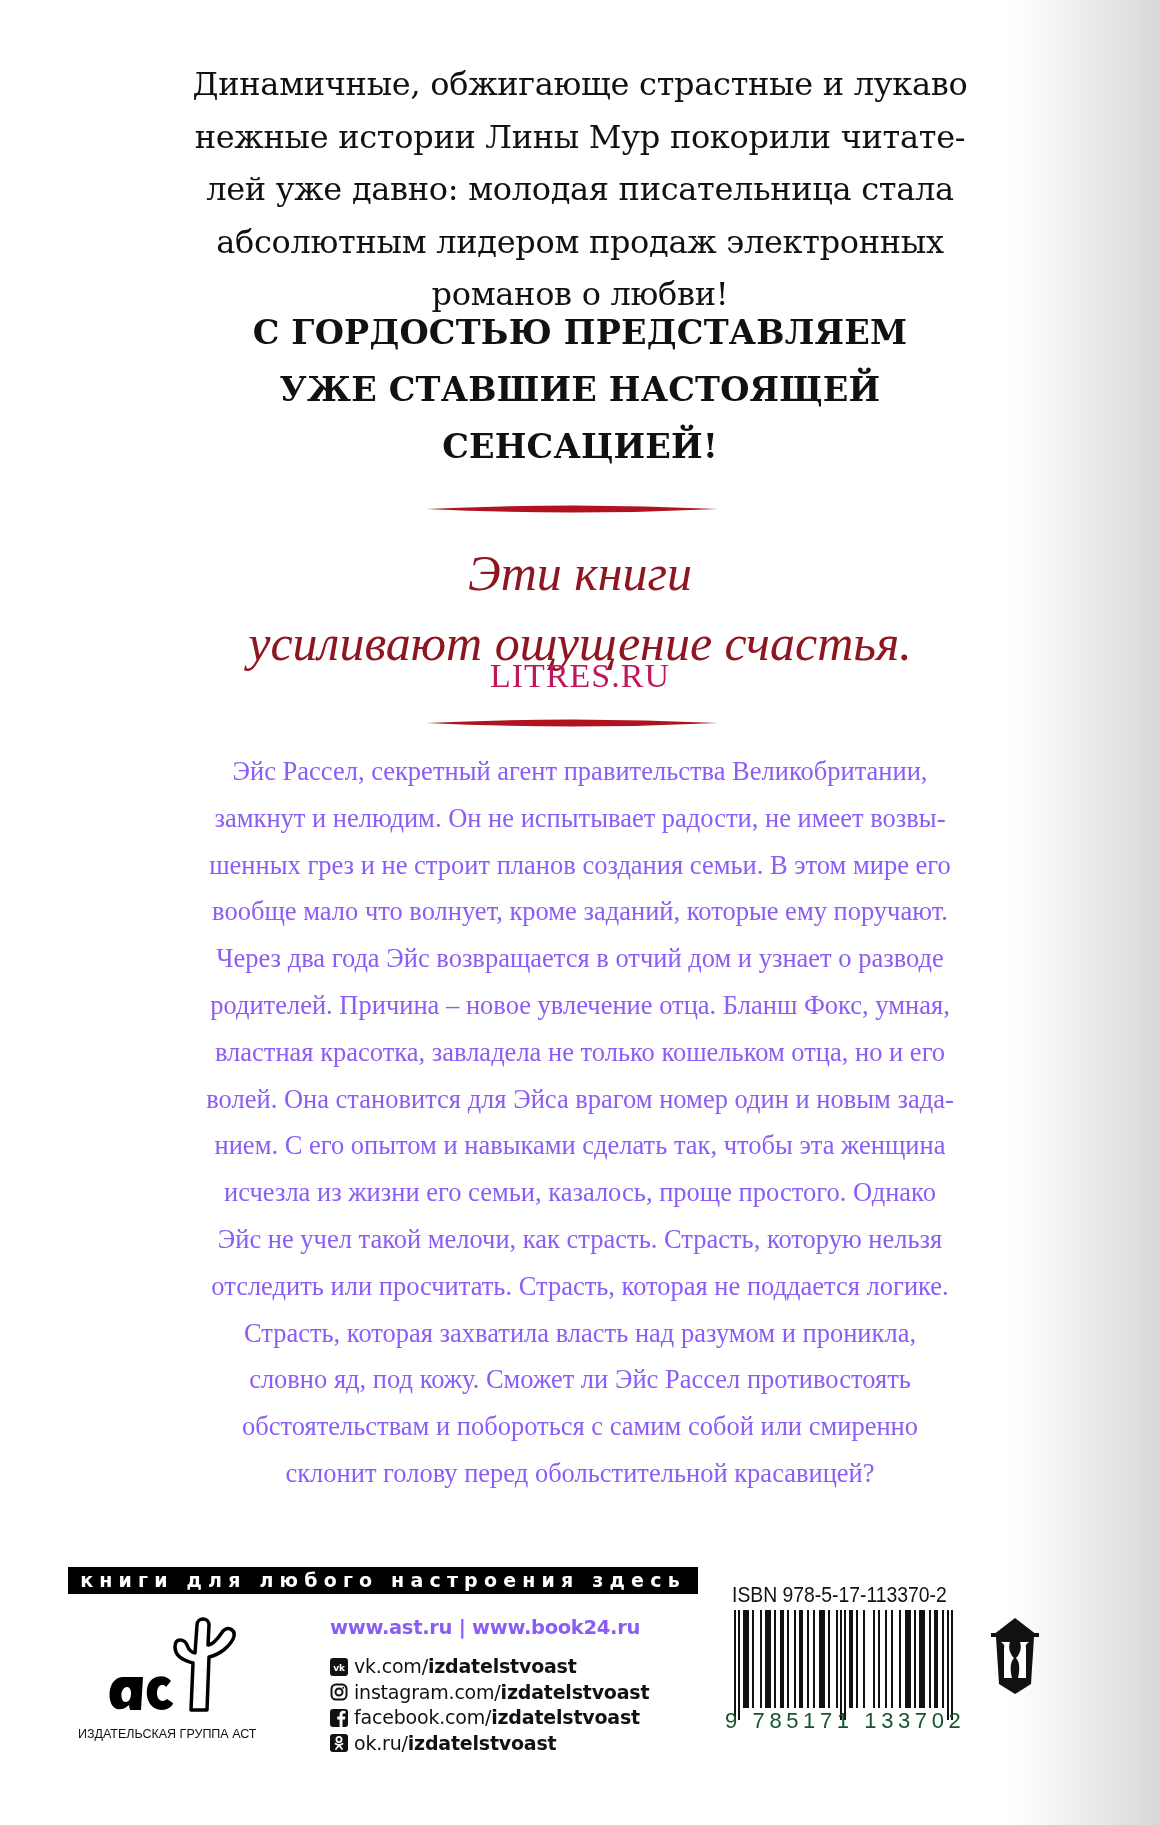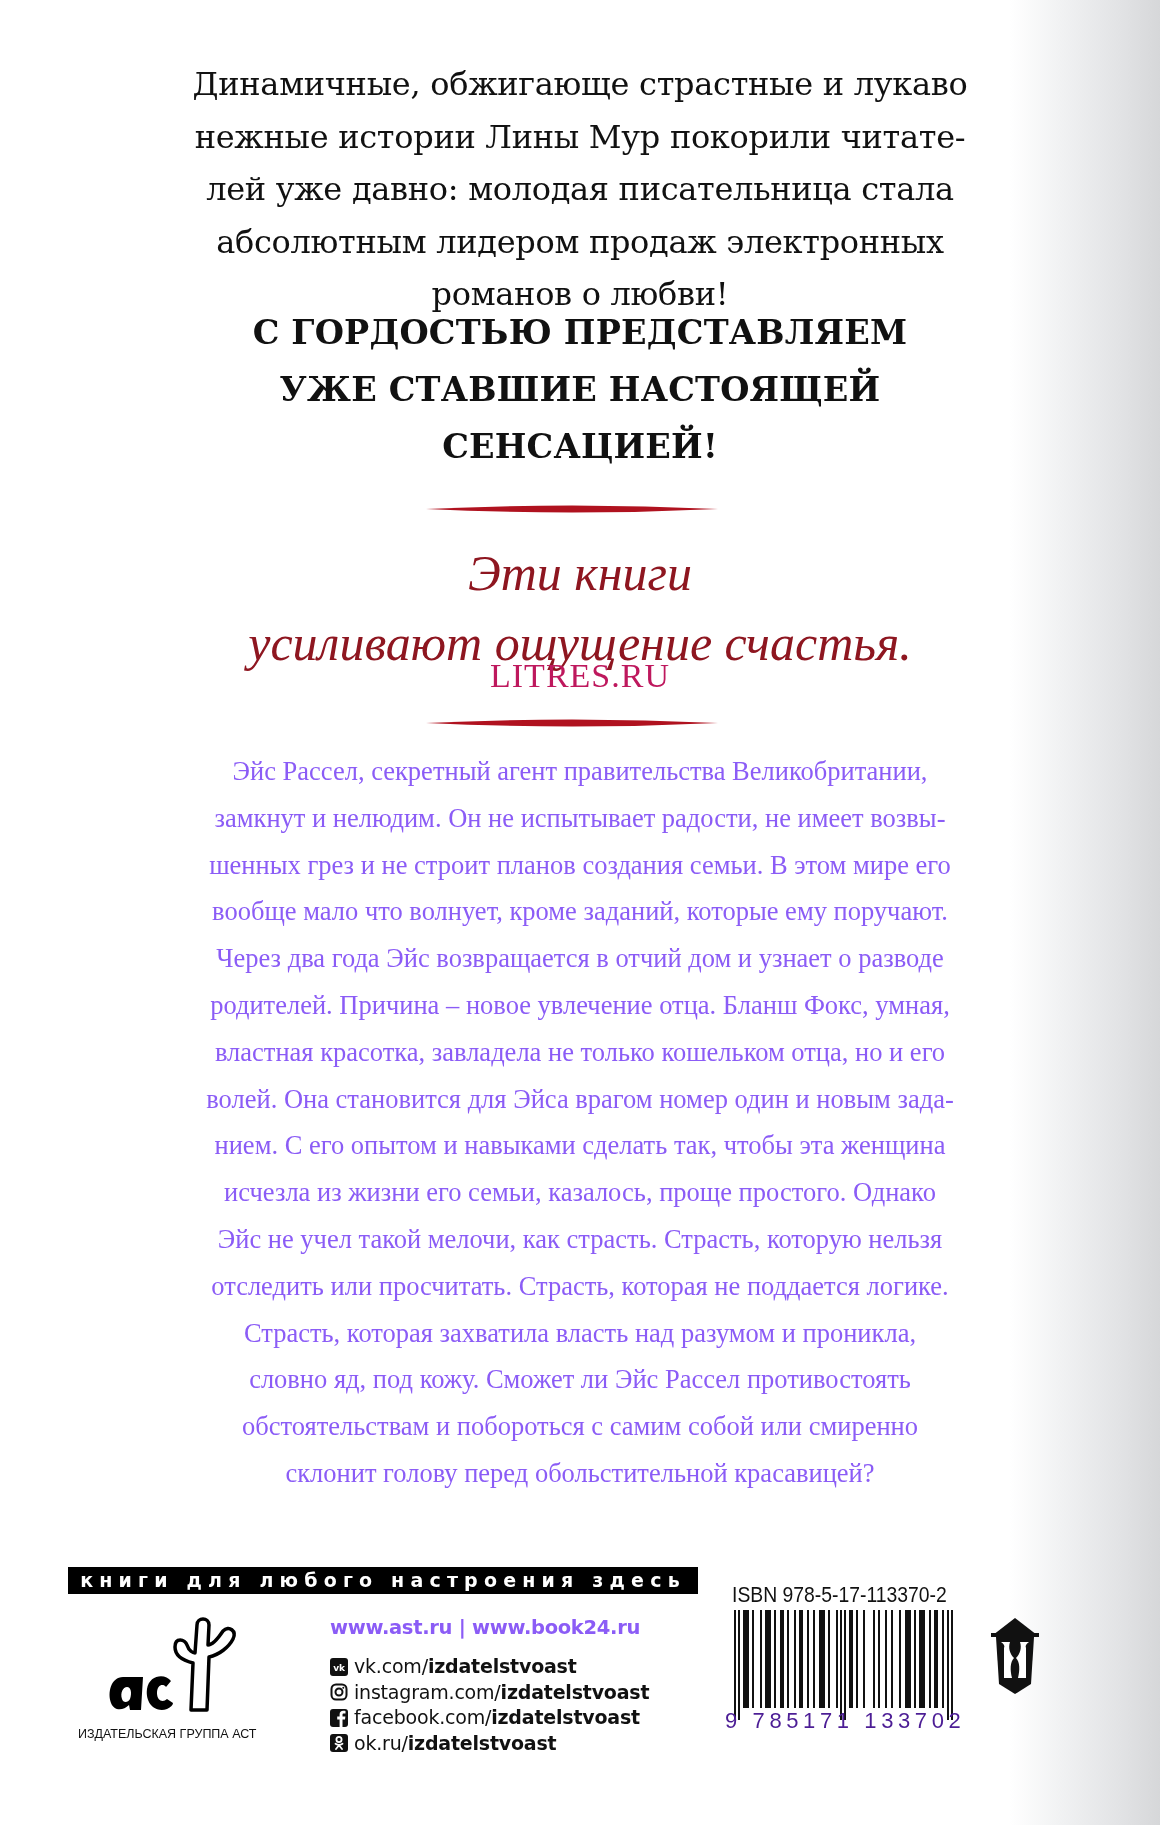--- a/index.html
+++ b/index.html
@@ -76,21 +76,21 @@
   .social-row b { font-weight: bold; }
 
   #isbn {
     left: 732px; top: 1582px;
     font-family: "Liberation Sans", sans-serif; font-size: 22.5px; color: #111; white-space: nowrap;
     transform: scaleX(0.86); transform-origin: left top;
   }
   #barcode { left: 733px; top: 1610px; width: 236px; height: 110px; }
   #barcode-digits {
     left: 725px; top: 1708px; width: 245px;
-    font-family: "Liberation Sans", sans-serif; font-size: 22px; color: #4c1d95;
+    font-family: "Liberation Sans", sans-serif; font-size: 22px; color: #14532d;
     letter-spacing: 4.6px; white-space: nowrap;
   }
   #lantern { left: 990px; top: 1618px; width: 52px; width: 50px; height: 78px; }
 </style>
 </head>
 <body>
 
 <div id="intro" class="abs center">
   <div>Динамичные, обжигающе страстные и лукаво</div>
   <div>нежные истории Лины Мур покорили читате-</div>

